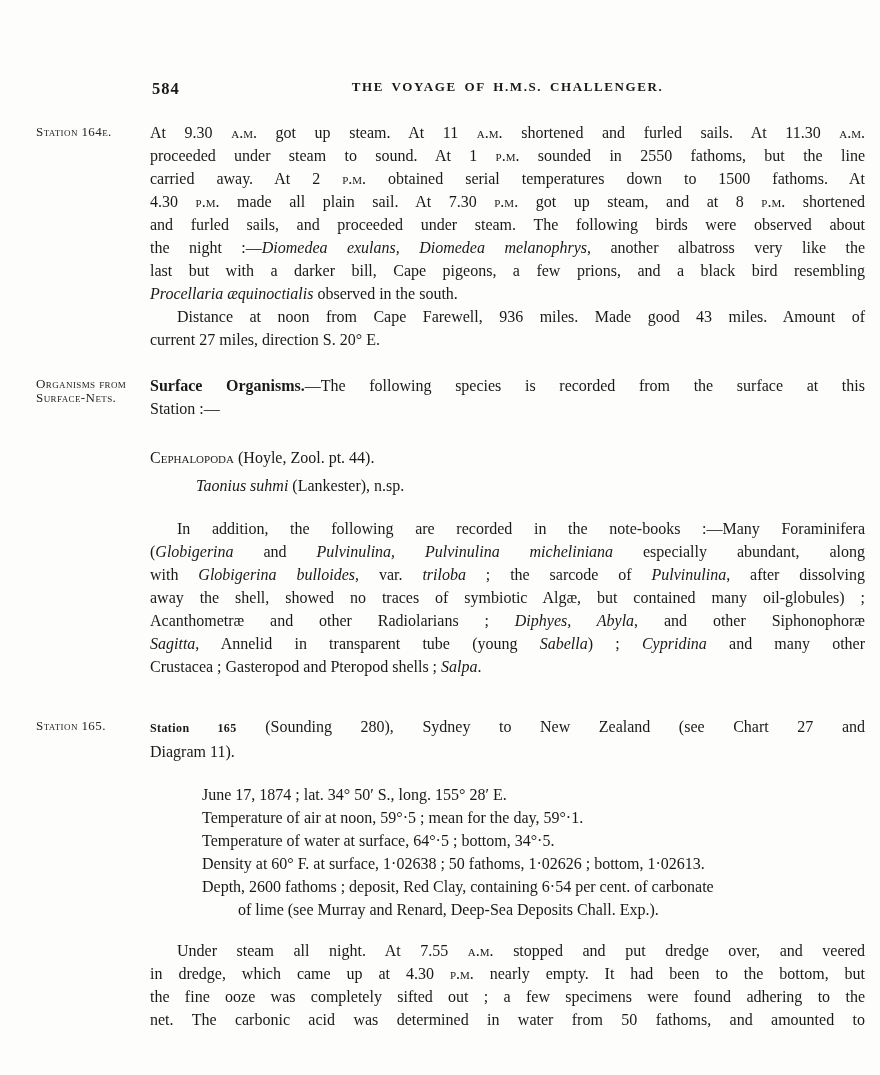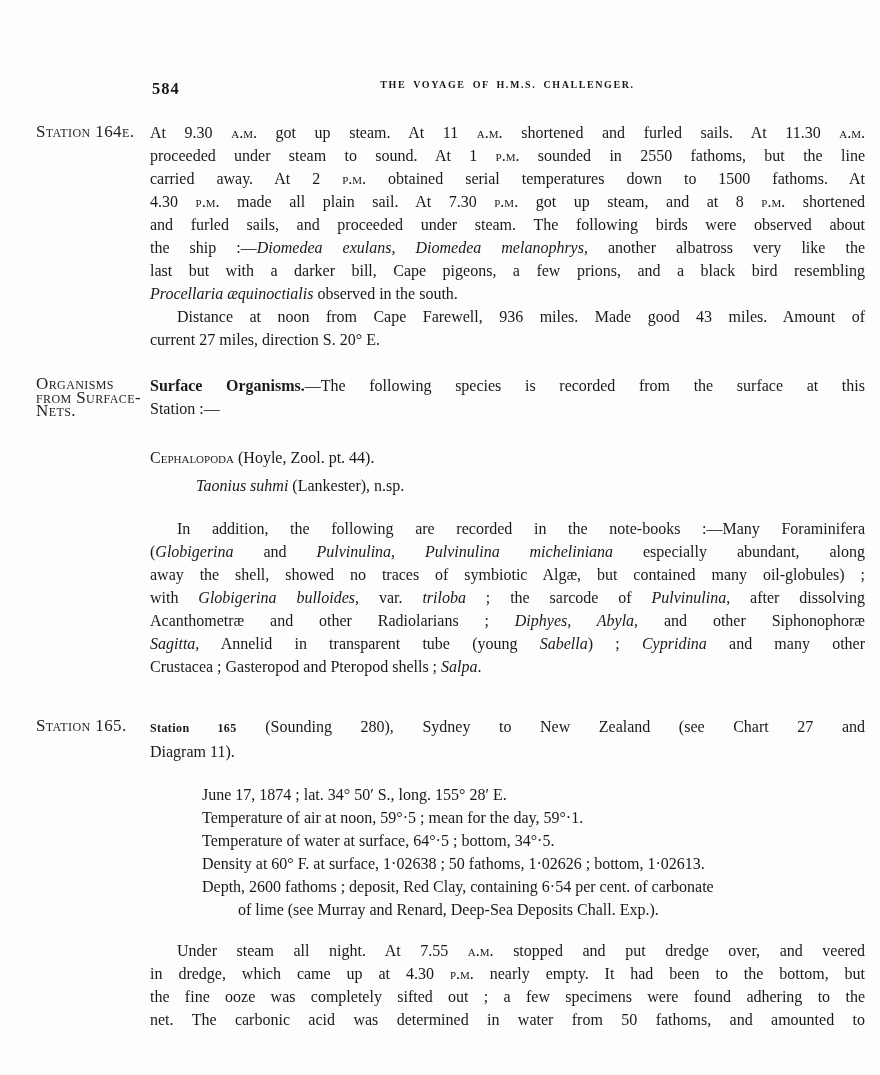--- a/index.html
+++ b/index.html
@@ -22,21 +22,21 @@
     margin-left: 150px;
     width: 715px;
     height: 20px;
   }
   .pagenum {
     position: absolute; left: 2px; top: 0;
     font-size: 16.5px; font-weight: bold; letter-spacing: 1px;
   }
   .runtitle {
     display: block; text-align: center;
-    font-size: 10px; font-weight: bold; letter-spacing: 1.6px;
+    font-size: 13px; font-weight: bold; letter-spacing: 1.6px;
     word-spacing: 3px;
   }
   
   .column {
     position: relative;
     margin-left: 150px;
     width: 715px;
     font-size: 16px;
   }
   .block { position: relative; }
@@ -54,21 +54,21 @@
   
   .i  { font-style: italic; }
   .b  { font-weight: bold; }
   .sc { font-variant: small-caps; }
   .hb { font-weight: bold; font-size: 12px; letter-spacing: 0.4px; font-family: Liberation Serif, serif; }
   
   .margin-note {
     position: absolute;
     left: -114px; top: 3px;
     width: 106px;
-    font-size: 17px;
+    font-size: 13px;
     font-variant: small-caps;
     letter-spacing: 0.4px;
     line-height: 13.5px;
     text-indent: 0;
     color: #222;
   }
   
   [data-name="para-station-164e"]        { margin-top: 22px; }
   [data-name="para-distance"]            { margin-top: 0; }
   [data-name="para-surface-organisms"]   { margin-top: 23px; }
@@ -93,21 +93,21 @@
   </div>
 
   <div class="column" data-name="text-column">
       <div class="block para" data-name="para-station-164e">
         <div class="margin-note" data-name="margin-note">Station 164e.</div>
         <div class="tline" data-name="text-line"><span>At 9.30 </span><span class="sc">a.m.</span><span> got up steam.  At 11 </span><span class="sc">a.m.</span><span> shortened and furled sails.  At 11.30 </span><span class="sc">a.m.</span></div>
         <div class="tline" data-name="text-line"><span>proceeded under steam to sound.  At 1 </span><span class="sc">p.m.</span><span> sounded in 2550 fathoms, but the line</span></div>
         <div class="tline" data-name="text-line"><span>carried away.  At 2 </span><span class="sc">p.m.</span><span> obtained serial temperatures down to 1500 fathoms.  At</span></div>
         <div class="tline" data-name="text-line"><span>4.30 </span><span class="sc">p.m.</span><span> made all plain sail.  At 7.30 </span><span class="sc">p.m.</span><span> got up steam, and at 8 </span><span class="sc">p.m.</span><span> shortened</span></div>
         <div class="tline" data-name="text-line"><span>and furled sails, and proceeded under steam.  The following birds were observed about</span></div>
-        <div class="tline" data-name="text-line"><span>the ship :—</span><span class="i">Diomedea exulans, Diomedea melanophrys</span><span>, another albatross very like the</span></div>
+        <div class="tline" data-name="text-line"><span>the night :—</span><span class="i">Diomedea exulans, Diomedea melanophrys</span><span>, another albatross very like the</span></div>
         <div class="tline" data-name="text-line"><span>last but with a darker bill, Cape pigeons, a few prions, and a black bird resembling</span></div>
         <div class="tline noj" data-name="text-line"><span class="i">Procellaria æquinoctialis</span><span> observed in the south.</span></div>
       </div>
       <div class="block para" data-name="para-distance">
         <div class="tline" data-name="text-line"><span>Distance at noon from Cape Farewell, 936 miles.  Made good 43 miles.  Amount of</span></div>
         <div class="tline noj" data-name="text-line"><span>current 27 miles, direction S. 20° E.</span></div>
       </div>
       <div class="block para" data-name="para-surface-organisms">
         <div class="margin-note" data-name="margin-note">Organisms from Surface-Nets.</div>
         <div class="tline" data-name="text-line"><span class="b">Surface Organisms.</span><span>—The following species is recorded from the surface at this</span></div>
@@ -115,22 +115,22 @@
       </div>
       <div class="block leftblock" data-name="line-cephalopoda">
         <div class="tline" data-name="text-line"><span class="sc">Cephalopoda</span><span> (Hoyle, Zool. pt. 44).</span></div>
       </div>
       <div class="block leftblock" data-name="line-taonius">
         <div class="tline" data-name="text-line"><span class="i">Taonius suhmi</span><span> (Lankester), n.sp.</span></div>
       </div>
       <div class="block para" data-name="para-in-addition">
         <div class="tline" data-name="text-line"><span>In addition, the following are recorded in the note-books :—Many Foraminifera</span></div>
         <div class="tline" data-name="text-line"><span>(</span><span class="i">Globigerina</span><span> and </span><span class="i">Pulvinulina, Pulvinulina micheliniana</span><span> especially abundant, along</span></div>
+        <div class="tline" data-name="text-line"><span>with </span><span class="i">Globigerina bulloides</span><span>, var. </span><span class="i">triloba</span><span> ; the sarcode of </span><span class="i">Pulvinulina</span><span>, after dissolving</span></div>
         <div class="tline" data-name="text-line"><span>away the shell, showed no traces of symbiotic Algæ, but contained many oil-globules) ;</span></div>
-        <div class="tline" data-name="text-line"><span>with </span><span class="i">Globigerina bulloides</span><span>, var. </span><span class="i">triloba</span><span> ; the sarcode of </span><span class="i">Pulvinulina</span><span>, after dissolving</span></div>
         <div class="tline" data-name="text-line"><span>Acanthometræ and other Radiolarians ; </span><span class="i">Diphyes, Abyla</span><span>, and other Siphonophoræ</span></div>
         <div class="tline" data-name="text-line"><span class="i">Sagitta</span><span>, Annelid in transparent tube (young </span><span class="i">Sabella</span><span>) ; </span><span class="i">Cypridina</span><span> and many other</span></div>
         <div class="tline noj" data-name="text-line"><span>Crustacea ; Gasteropod and Pteropod shells ; </span><span class="i">Salpa</span><span>.</span></div>
       </div>
       <div class="block para" data-name="para-station-165">
         <div class="margin-note" data-name="margin-note">Station 165.</div>
         <div class="tline" data-name="text-line"><span class="hb">Station 165</span><span> (Sounding 280), Sydney to New Zealand (see Chart 27 and</span></div>
         <div class="tline noj" data-name="text-line"><span>Diagram 11).</span></div>
       </div>
       <div class="block leftblock" data-name="block-station-observations">

